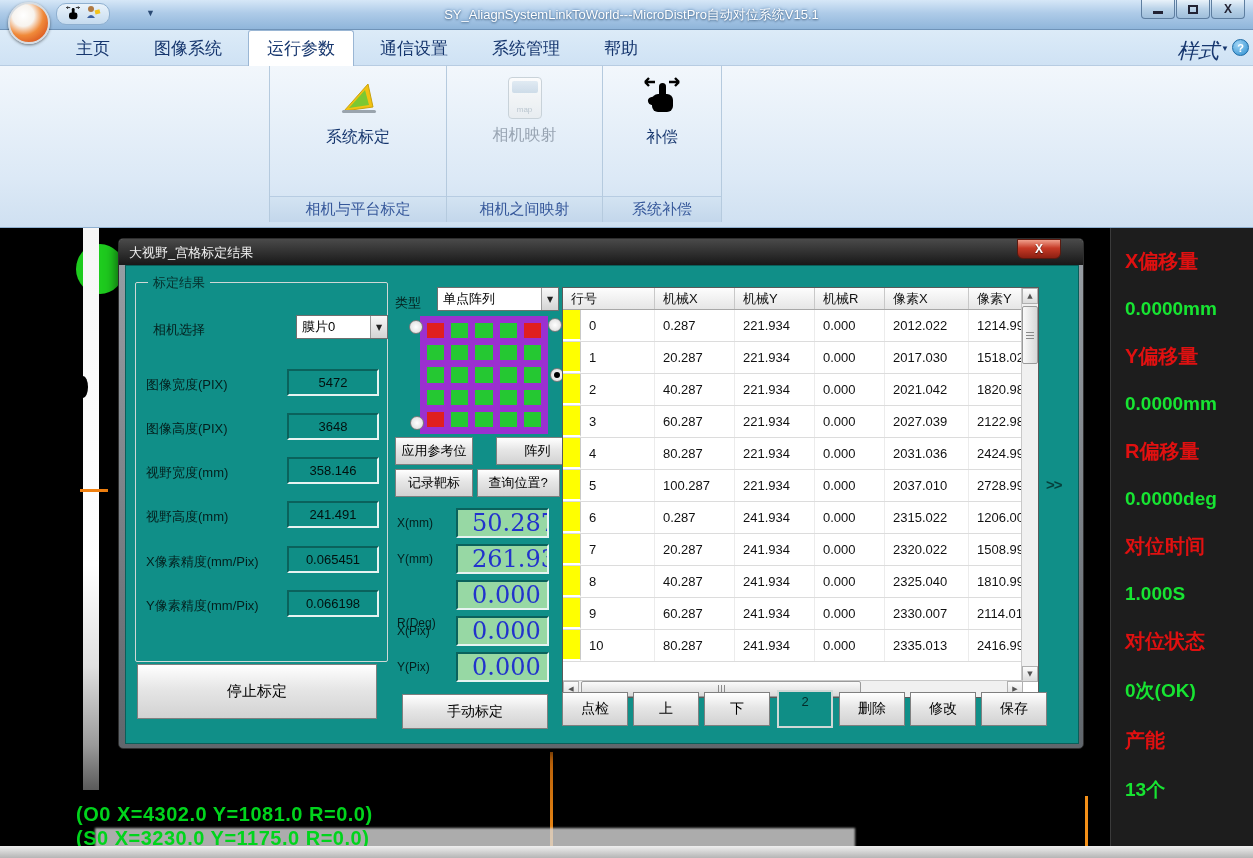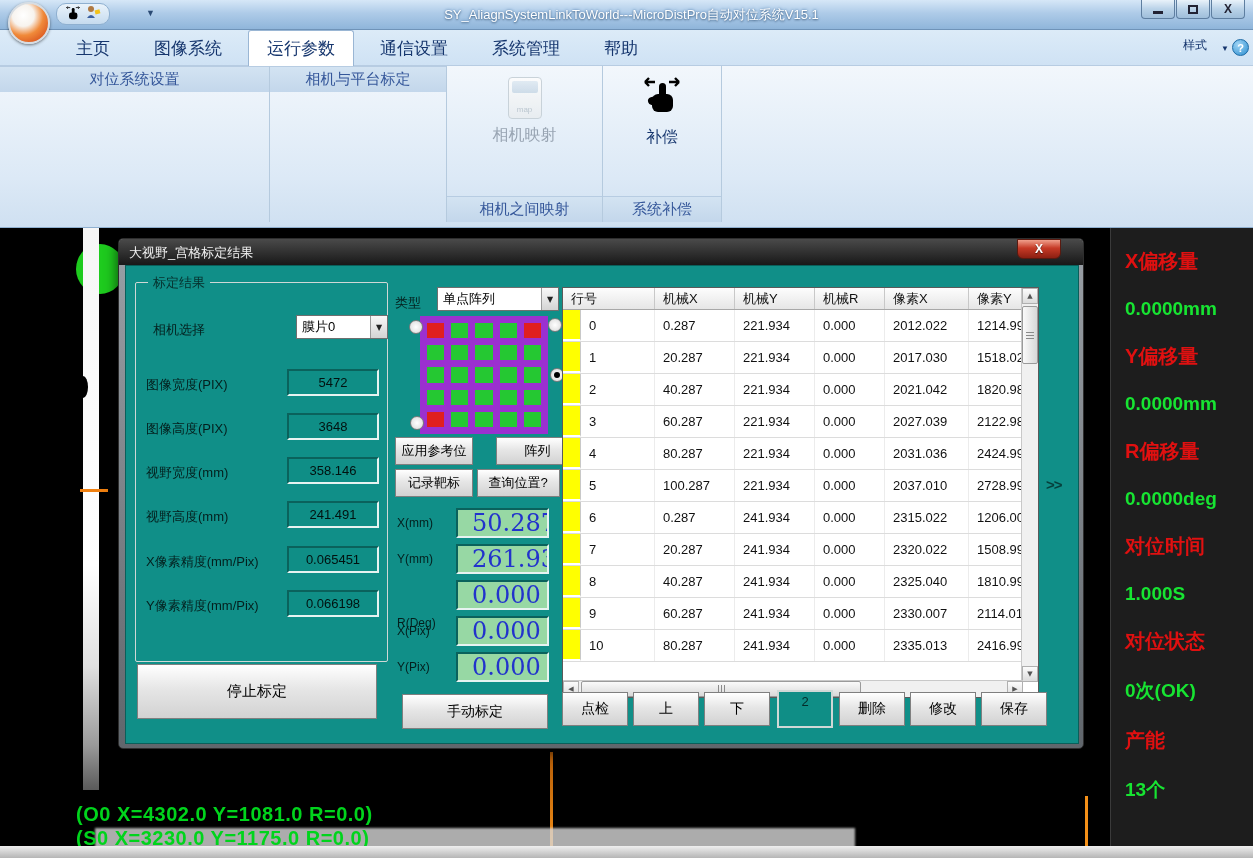--- a/index.html
+++ b/index.html
@@ -24,21 +24,21 @@
   .glyph-min { width:10px; height:3px; background:#223; margin-top:6px; }
   .glyph-max { width:10px; height:9px; border:2px solid #223; }
   .glyph-x { font-size:12px; font-weight:bold; color:#223; }
 
   
   .tabsrow { position:absolute; left:0; top:30px; width:100%; height:36px;
     background:linear-gradient(#dcebf8,#cfe2f4); border-bottom:1px solid #b7cce2; }
   .tabs { position:absolute; left:58px; top:0; height:36px; display:flex; gap:8px; }
   .tab { padding:0 18px; height:36px; display:flex; align-items:center; font-size:17px; color:#16366e; cursor:default; }
   .tab.active { background:#ffffff; border:1px solid #9ab6d4; border-bottom:none; border-radius:3px 3px 0 0; }
-  .style-menu { position:absolute; right:46px; top:7px; font-size:12px; color:#16366e; }
+  .style-menu { position:absolute; right:34px; top:7px; font-size:21px; color:#16366e;font-style:italic; }
   .style-caret { position:absolute; right:24px; top:14px; font-size:8px; color:#16366e; }
   .help-badge { position:absolute; right:4px; top:9px; width:17px; height:17px; border-radius:50%;
     background:radial-gradient(circle at 35% 30%,#9fd4f5,#2e8fd0); color:#fff; font-size:11px; font-weight:bold;
     display:flex; align-items:center; justify-content:center; border:1px solid #1c6aa5; }
 
   
   .ribbon { position:absolute; left:0; top:66px; width:100%; height:162px;
     background:linear-gradient(#f2f7fc,#dce9f6 70%,#cfe0f1); border-bottom:1px solid #8fb0d0; }
   .rgroups { display:flex; height:156px; }
   .rgroup { position:relative; height:156px; border-right:1px solid #b5cade; display:flex; flex-direction:column; }
@@ -205,23 +205,34 @@
       <div class="tab">帮助</div>
     </div>
     <div class="style-menu">样式</div>
     <div class="style-caret">▼</div>
     <div class="help-badge">?</div>
   </div>
 
   <div class="ribbon">
     <div class="rgroups">
       <div class="rgroup rg1">
-        <div class="rb-grouplabel">对位系统设置</div>
       </div>
       <div class="rgroup rg2">
+        <div class="rb-area">
+          <div class="rb-btn">
+            <span>
+              <svg width="44" height="40" viewBox="0 0 44 40">
+                  <polygon points="8,34 32,7 37,30" fill="#f2c211" stroke="#c9a20e"></polygon>
+                  <polygon points="13,31 29,13 33,28" fill="#7cc832"></polygon>
+                  <rect x="6" y="33" width="34" height="3" rx="1.5" fill="#9aa4ad"></rect>
+                </svg>
+            </span>
+            <span class="rb-label">系统标定</span>
+          </div>
+        </div>
         <div class="rb-grouplabel">相机与平台标定</div>
       </div>
       <div class="rgroup rg3">
         <div class="rb-area">
           <div class="rb-btn disabled">
             <span class="icon-map"></span>
             <span class="rb-label">相机映射</span>
           </div>
         </div>
         <div class="rb-grouplabel">相机之间映射</div>

